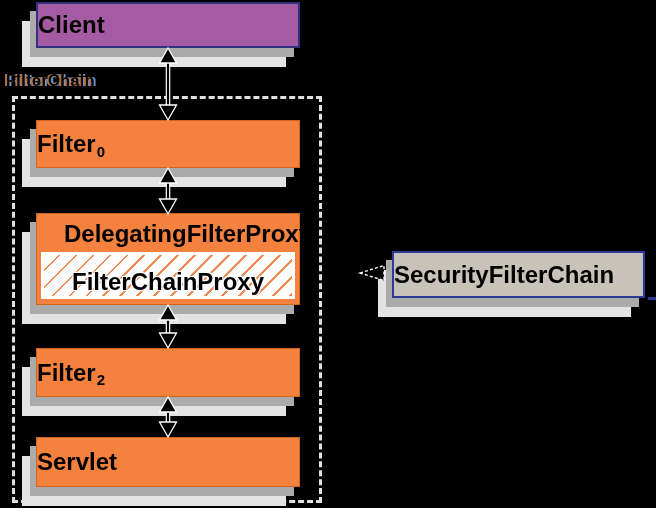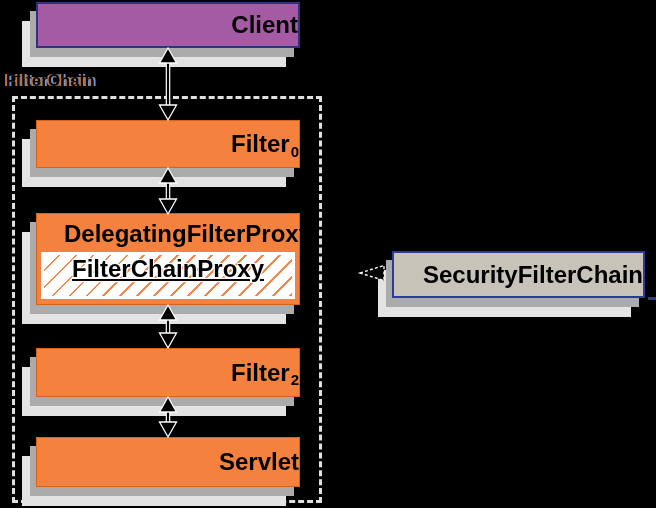--- a/index.html
+++ b/index.html
@@ -1,36 +1,35 @@
 <!DOCTYPE html>
 <html style="--background: #000000; --orange: #F4823E; --orange-border: #D2641F; --purple: #A55BA4; --tan: #C8C3B8; --navy-border: #31317E; --navy-border2: #2B3A9B; --shadow-mid: #ABABAB; --shadow-light: #E3E3E3; --hatch: #F0894E;"><head>
 <meta charset="utf-8">
 <style>
   html,body{margin:0;padding:0;background:#000;}
   .stage{
     position:relative;width:656px;height:508px;background:var(--background,#000);
     overflow:hidden;font-family:"Liberation Sans",sans-serif;
   }
   .box{
-    position:absolute;box-sizing:border-box;display:flex;align-items:center;justify-content:flex-end;
+    position:absolute;box-sizing:border-box;display:flex;align-items:center;justify-content:flex-start;
     font-weight:bold;font-size:24px;color:#000;
     box-shadow:-6px 9px 0 var(--shadow-mid,#ABABAB),-14px 19px 0 var(--shadow-light,#E3E3E3);
   }
   .client{left:36px;top:2px;width:264px;height:46px;background:var(--purple,#A55BA4);border:2px solid var(--navy-border,#31317E);}
   .orangebox{background:var(--orange,#F4823E);border:1px solid var(--orange-border,#D2641F);}
   .filter0{left:36px;top:120px;width:264px;height:48px;}
   .dfp{left:36px;top:213px;width:264px;height:92px;flex-direction:column;justify-content:flex-start;}
   .dfp-label{height:39px;display:flex;align-items:center;justify-content:center;width:100%;padding-left:40px;}
   .fcp{
     position:absolute;left:4px;right:4px;top:38px;bottom:5px;background:#fff;padding:3px;box-sizing:border-box;
   }
   .fcp-hatch{
-    width:100%;height:100%;display:flex;align-items:flex-start;justify-content:center;
+    width:100%;height:100%;display:flex;align-items:flex-end;justify-content:center;
     background:repeating-linear-gradient(135deg,transparent 0 10px,var(--hatch,#F0894E) 10px 12px);
-    text-decoration:underline;
   }
   .fcp-hatch span{
     text-shadow:1px 1px 0 #fff,-1px -1px 0 #fff,1px -1px 0 #fff,-1px 1px 0 #fff,0 0 3px #fff;
   }
   .filter2{left:36px;top:348px;width:264px;height:49px;}
   .servlet{left:36px;top:437px;width:264px;height:50px;}
   .sfc{left:392px;top:251px;width:253px;height:47px;background:var(--tan,#C8C3B8);border:2px solid var(--navy-border2,#2B3A9B);}
   .sfc-tail{position:absolute;left:648px;top:297px;width:8px;height:3px;background:var(--navy-border2,#2B3A9B);}
   .frame{
     position:absolute;left:12px;top:96px;width:310px;height:407px;box-sizing:border-box;

